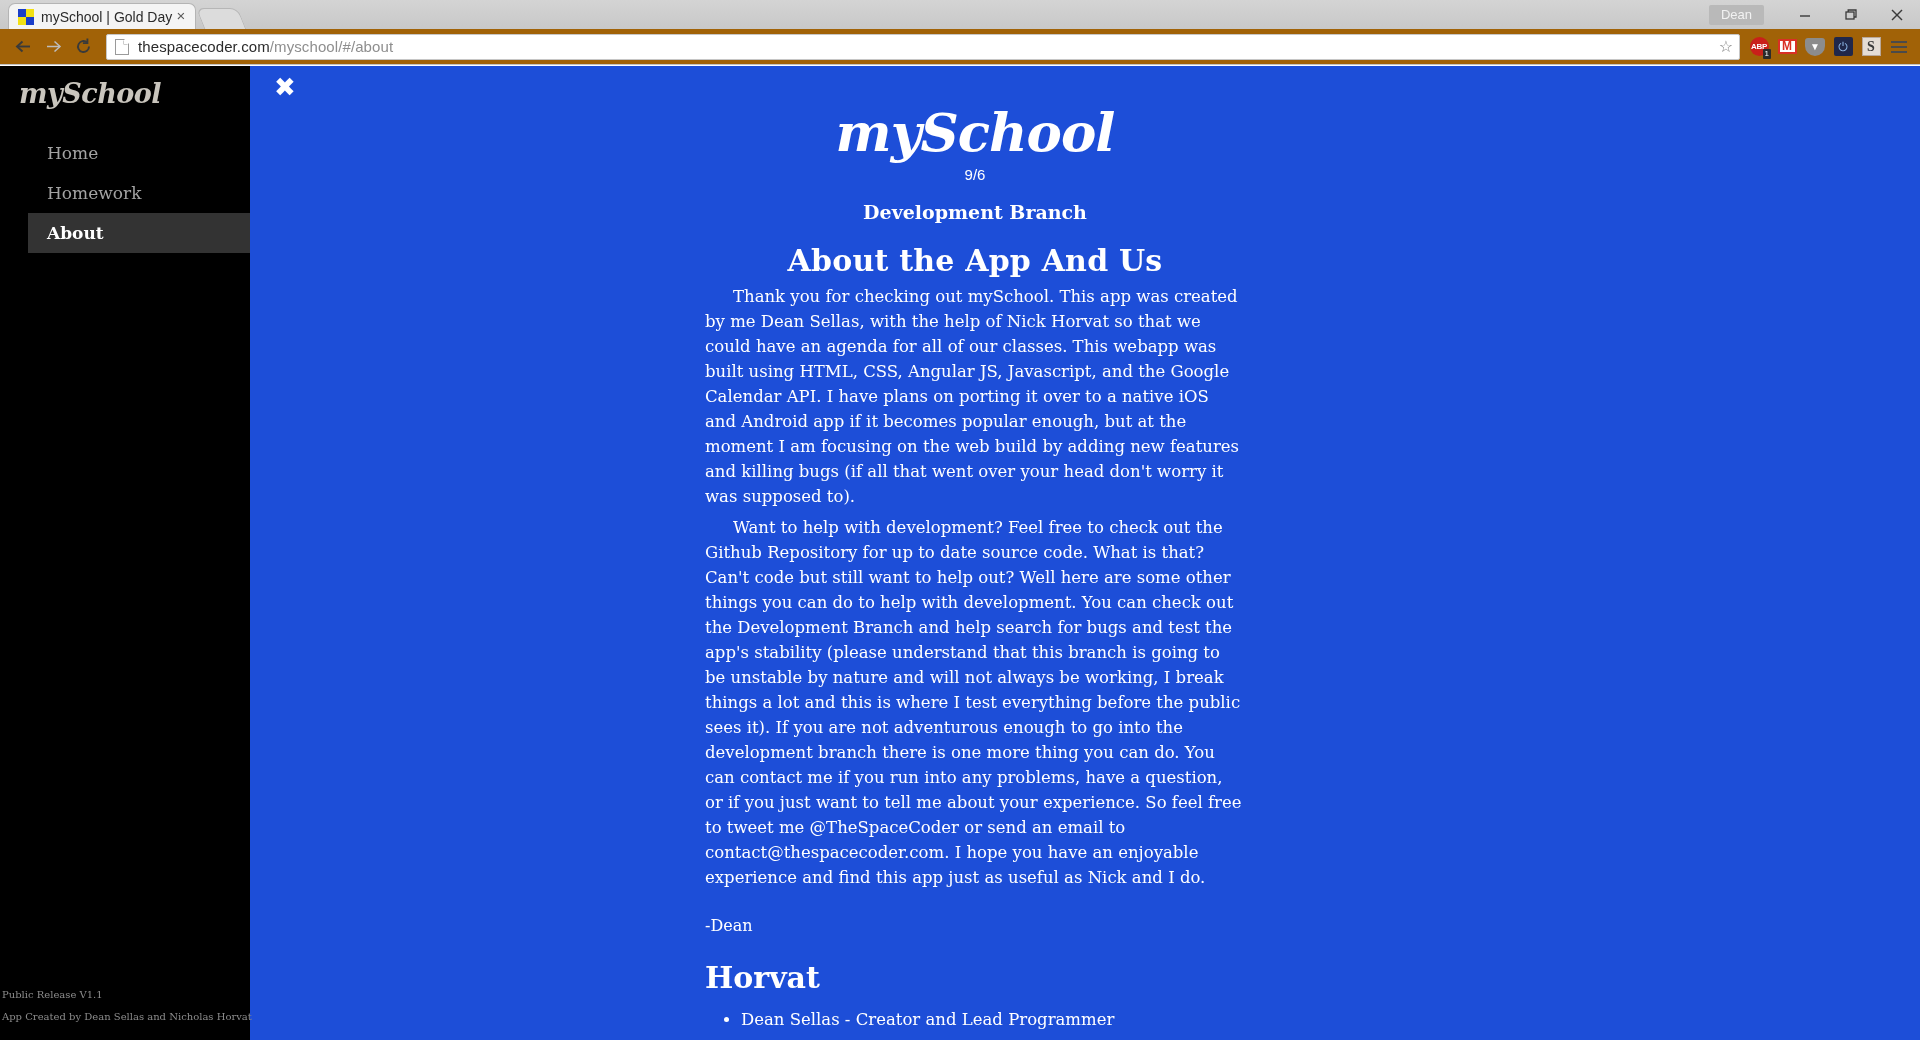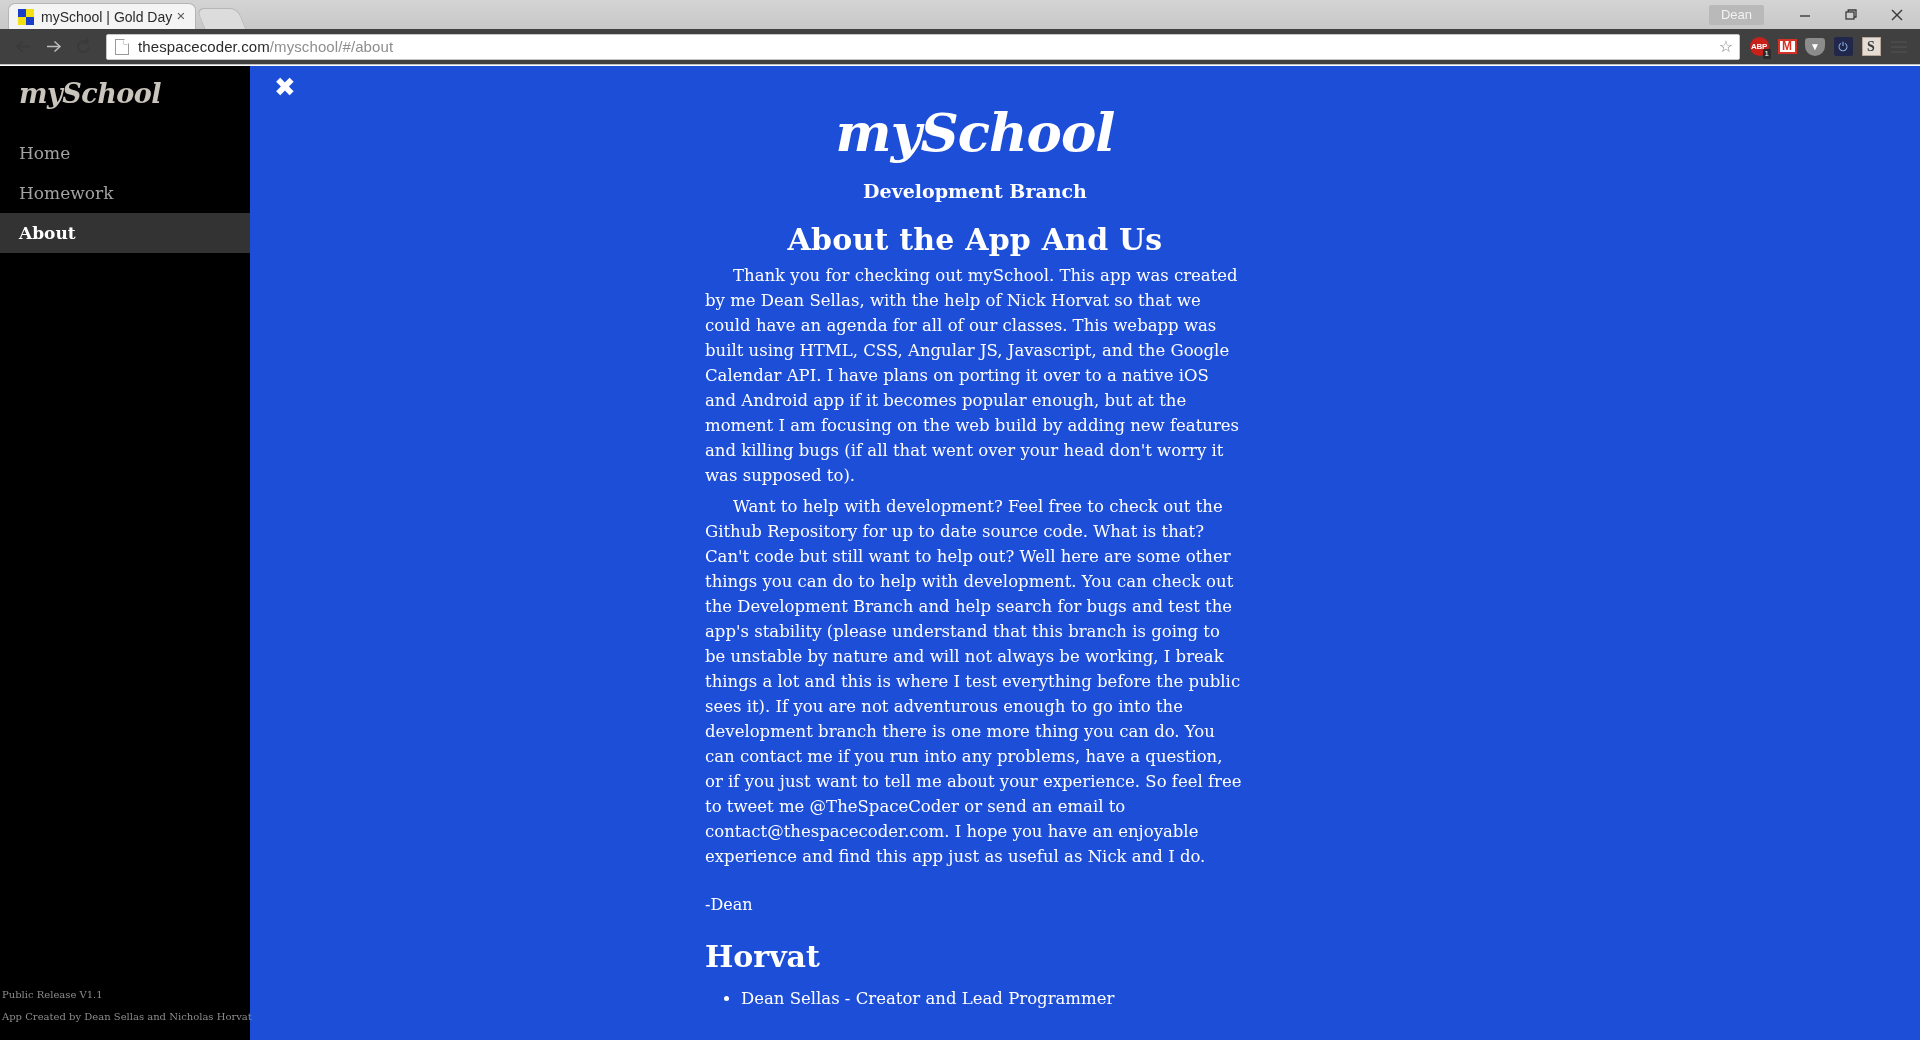--- a/index.html
+++ b/index.html
@@ -88,21 +88,21 @@
   }
   .wbtn {
     width: 46px; height: 29px;
     display: flex; align-items: center; justify-content: center;
     color: #3a3a3a;
   }
   .wbtn svg { display: block; }
 
   .toolbar {
     height: 36px;
-    background: #404040;
+    background: #a16207;
     border-bottom: 1px solid #c3c3c3;
     display: flex;
     align-items: center;
     padding: 0 8px;
   }
   .navbtn {
     width: 30px; height: 30px;
     display: flex; align-items: center; justify-content: center;
     color: #4a4a4a;
     flex: 0 0 30px;
@@ -212,21 +212,21 @@
   }
   .brand {
     font-family: "DejaVu Serif", serif;
     font-style: italic;
     font-weight: bold;
     font-size: 27px;
     color: #c9c5bd;
     padding: 12px 0 0 19px;
     letter-spacing: -0.5px;
   }
-  .nav { margin-top: 24px; }
+  .nav { margin-top: 24px; margin-left: 28px; }
   .nav-item {
     display: block;
     font-family: "DejaVu Serif", serif;
     font-size: 17px;
     color: #a3a3a3;
     padding: 11px 0 11px 19px;
     line-height: 18px;
   }
   .nav-item.active {
     background: #333333;
@@ -445,20 +445,21 @@
         <div>Public Release V1.1</div>
         <div>App Created by Dean Sellas and Nicholas Horvat</div>
       </div>
     </div>
 
     <div class="content">
       <span class="close-x">✖</span>
 
       <div class="page-col">
         <div class="logo-big">mySchool</div>
+        <div class="date-line">9/6</div>
         <div class="branch-line">Development Branch</div>
 
         <h1 class="page-h1">About the App And Us</h1>
 
         <p class="body-p">Thank you for checking out mySchool. This app was created by me Dean Sellas, with the help of Nick Horvat so that we could have an agenda for all of our classes. This webapp was built using HTML, CSS, Angular JS, Javascript, and the Google Calendar API. I have plans on porting it over to a native iOS and Android app if it becomes popular enough, but at the moment I am focusing on the web build by adding new features and killing bugs (if all that went over your head don't worry it was supposed to).</p>
         <p class="body-p">Want to help with development? Feel free to check out the Github Repository for up to date source code. What is that? Can't code but still want to help out? Well here are some other things you can do to help with development. You can check out the Development Branch and help search for bugs and test the app's stability (please understand that this branch is going to be unstable by nature and will not always be working, I break things a lot and this is where I test everything before the public sees it). If you are not adventurous enough to go into the development branch there is one more thing you can do. You can contact me if you run into any problems, have a question, or if you just want to tell me about your experience. So feel free to tweet me @TheSpaceCoder or send an email to contact@thespacecoder.com. I hope you have an enjoyable experience and find this app just as useful as Nick and I do.</p>
 
         <p class="sig">-Dean</p>
 
         <h2 class="credits-h">Horvat</h2>

